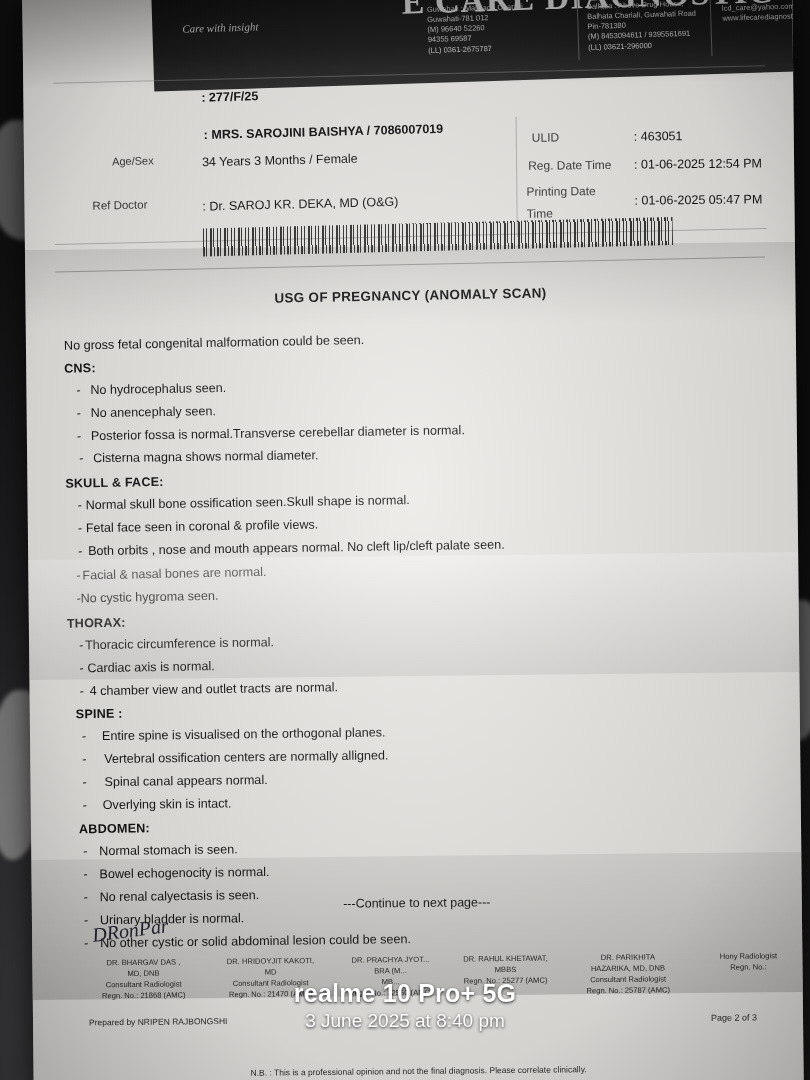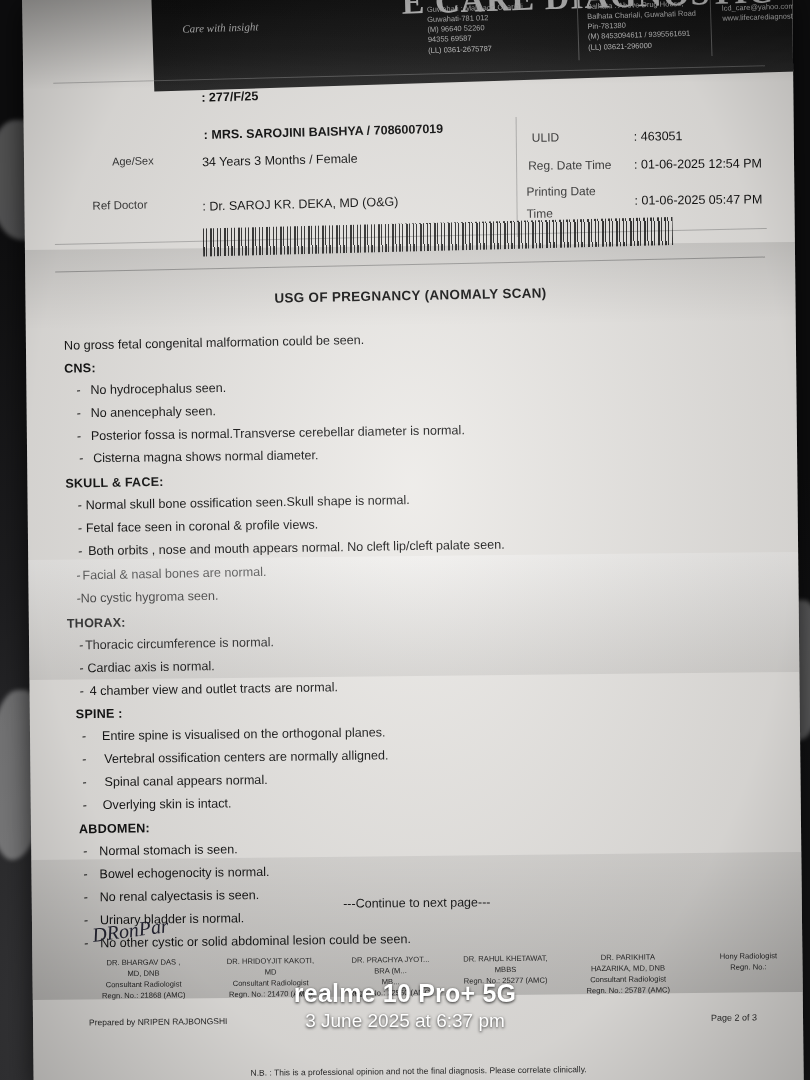--- a/index.html
+++ b/index.html
@@ -274,14 +274,14 @@
 
   <div class="fold f1"></div>
   <div class="fold f2"></div>
   <div class="fold f3"></div>
   <div class="fold f4"></div>
   <div class="vign"></div>
 </div>
 
 <div class="stamp">
   <div class="l1">realme 10 Pro+ 5G</div>
-  <div class="l2">3 June 2025 at 6:37 pm</div>
+  <div class="l2">3 June 2025 at 8:40 pm</div>
 </div>
 
 </body></html>

